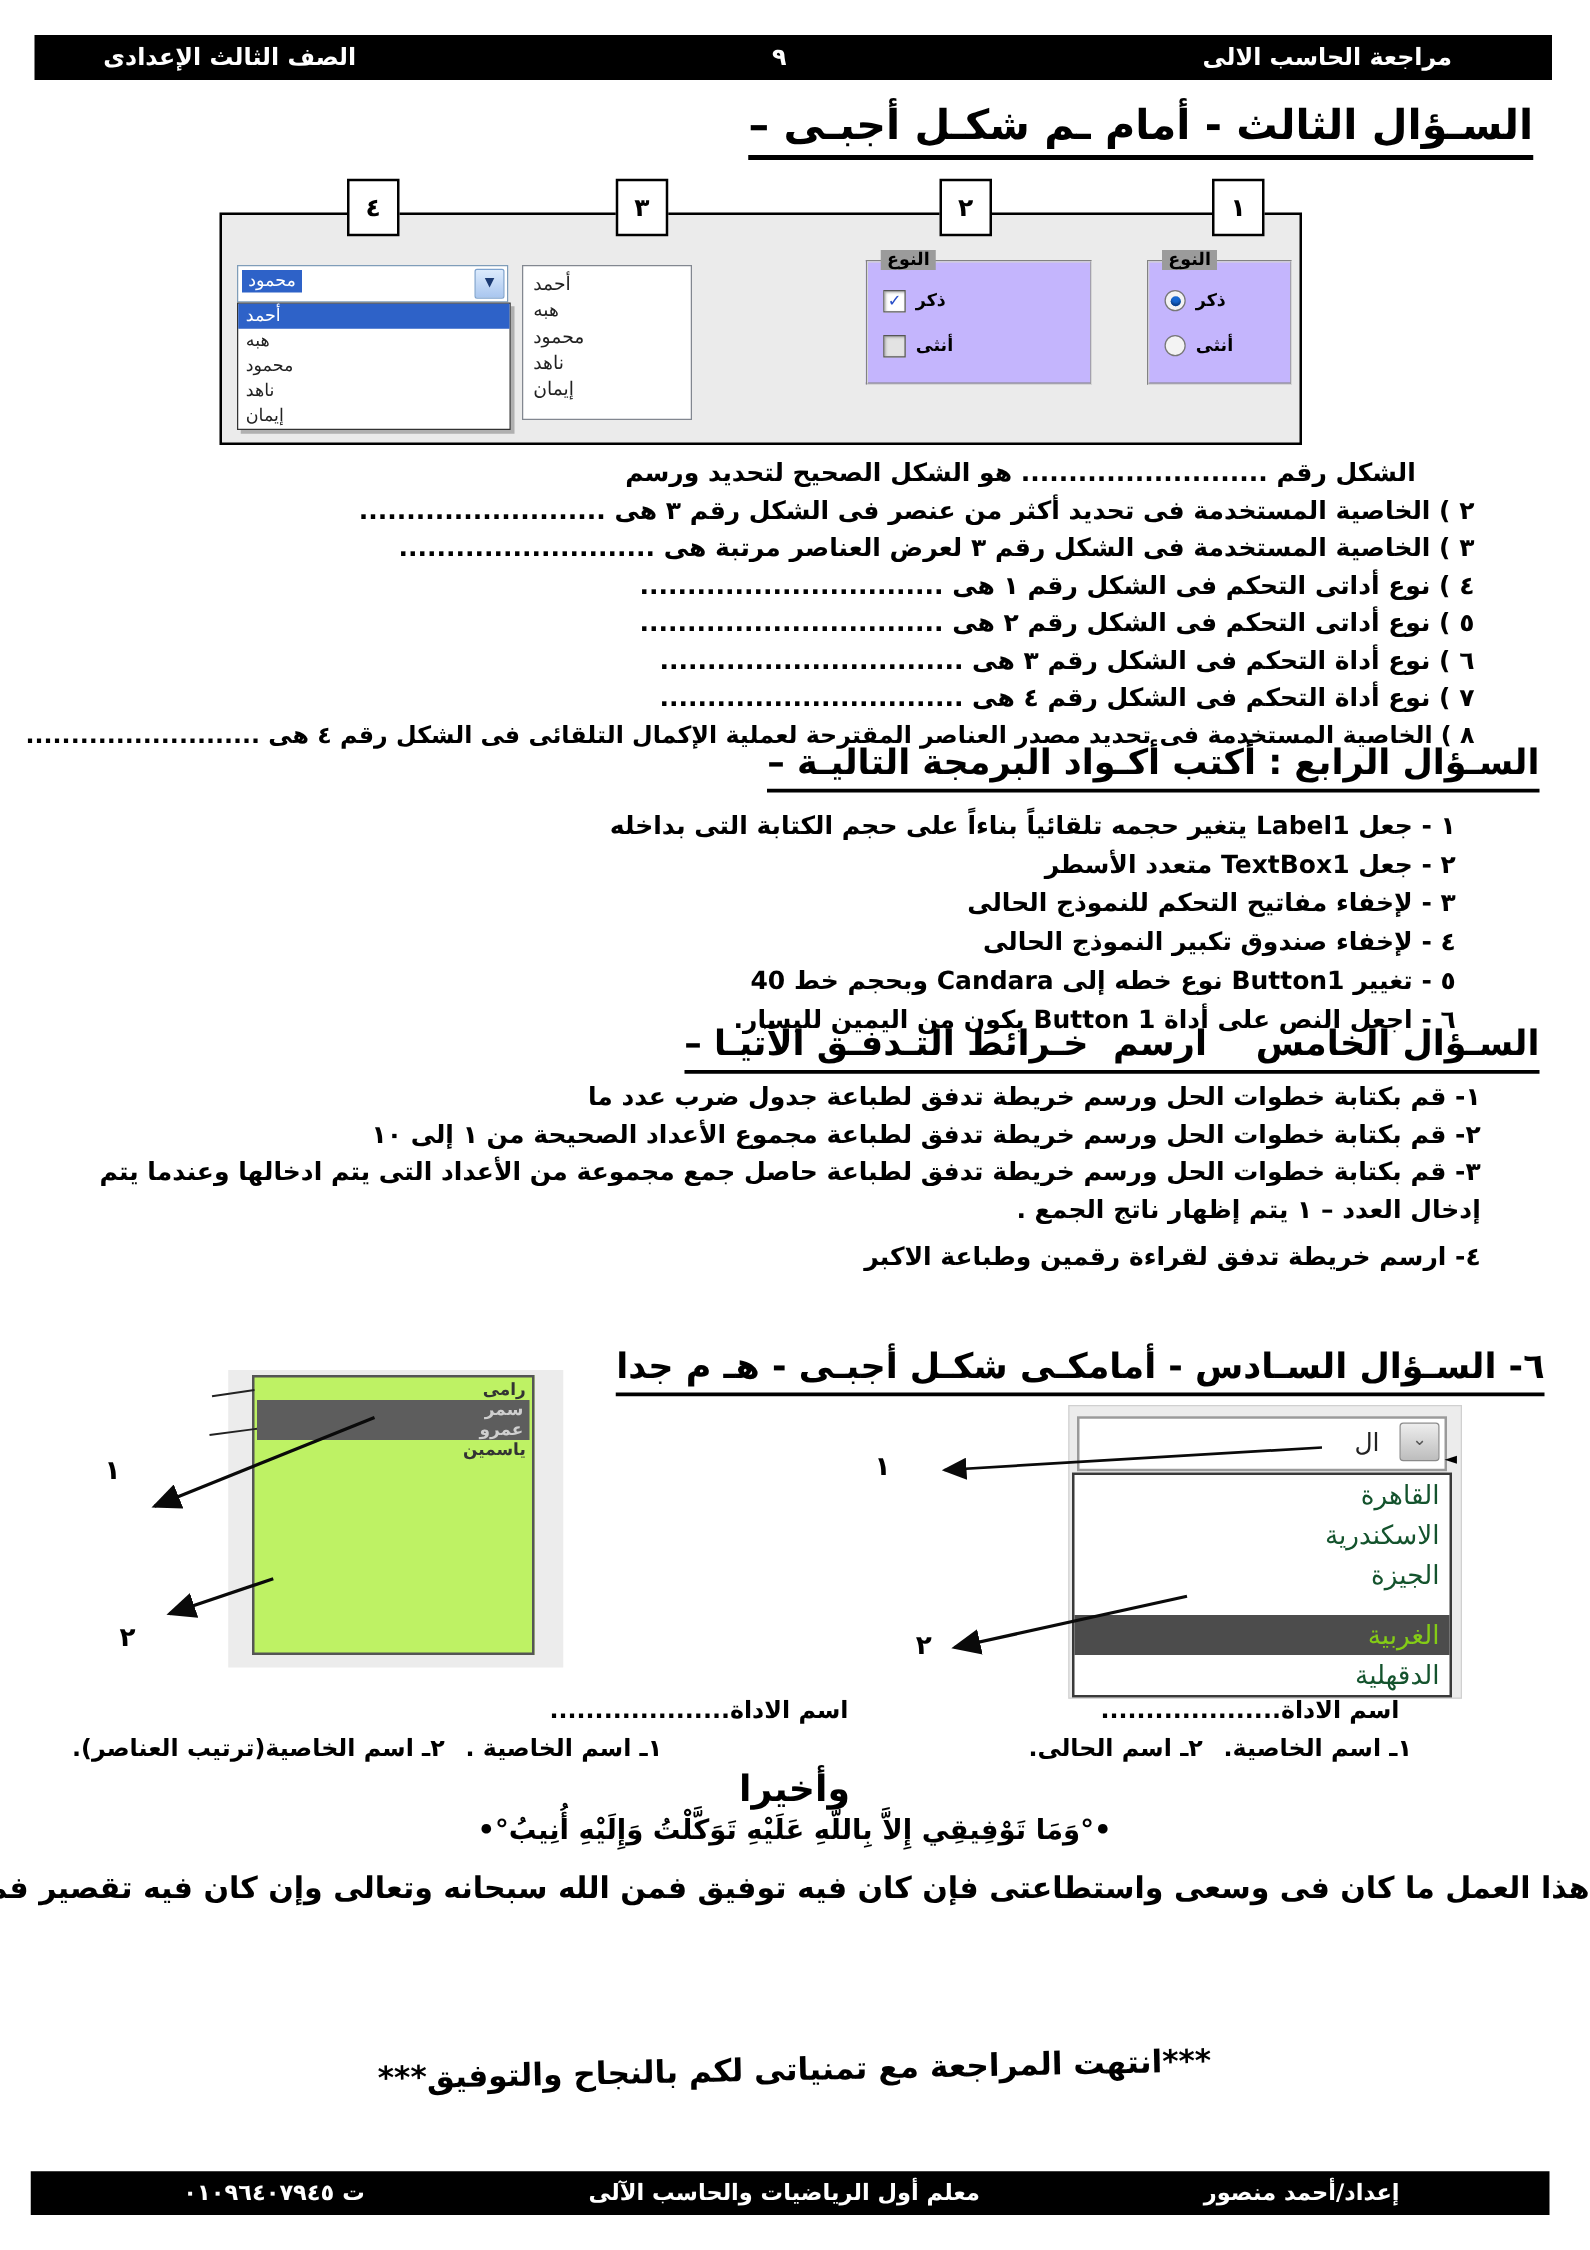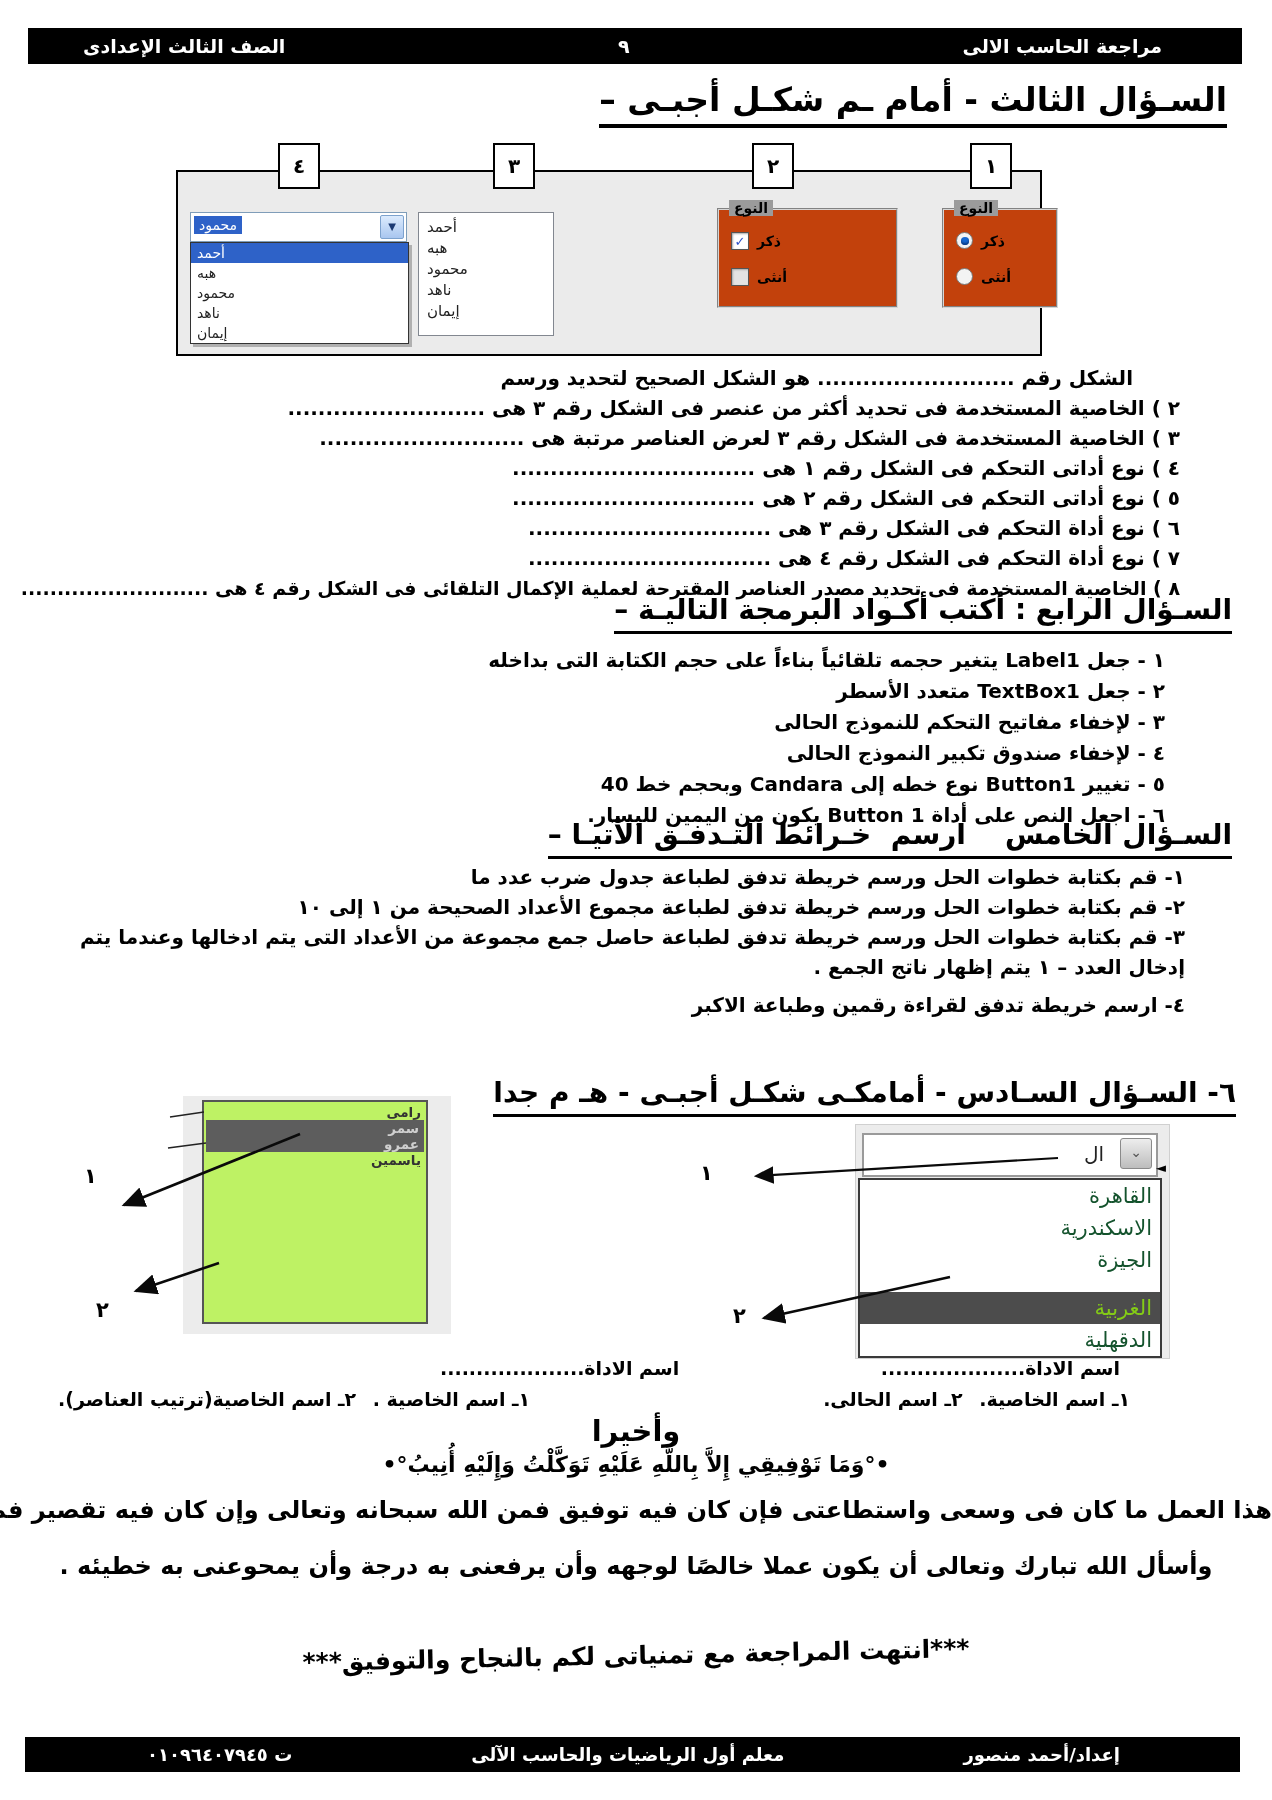--- a/index.html
+++ b/index.html
@@ -30,21 +30,21 @@
              background:linear-gradient(#dcebfd,#a9c6ef);color:#1b3a73;font-size:10px;text-align:center;line-height:22px;}
   .combo-list{position:absolute;left:190px;top:242px;width:217px;background:#fff;border:1px solid #333;
               box-shadow:3px 3px 0 #b0b0b0;direction:ltr;z-index:2;}
   .combo-list .row{height:20px;line-height:20px;font-size:14px;color:#222;padding-left:6px;text-align:left;}
   .combo-list .row.sel{background:#2e62c8;color:#fff;}
   
   .listbox3{position:absolute;left:418px;top:212px;width:134px;height:118px;background:#fff;
             border:1px solid #828790;direction:ltr;padding-top:4px;}
   .listbox3 .row{height:21px;line-height:21px;font-size:15px;color:#222;padding-left:8px;text-align:left;}
   
-  .gbox{position:absolute;background:#c2410c;border:2px groove #d6d6d6;margin-left:24px;}
+  .gbox{position:absolute;background:#c4b5fd;border:2px groove #d6d6d6;}
   .gb2{left:693px;top:208px;width:177px;height:96px;}
   .gb1{left:918px;top:208px;width:112px;height:96px;}
   .gb-cap{position:absolute;top:-10px;left:10px;background:#9b9b9b;padding:0 5px;font-size:14px;font-weight:bold;}
   .gb-row{position:absolute;left:12px;display:flex;align-items:center;gap:8px;direction:ltr;}
   .gb-row .lbl{font-size:14px;font-weight:bold;}
   .r1{top:22px}.r2{top:58px}
   .chk{width:16px;height:16px;background:#fff;border:1px solid #555;box-shadow:inset 1px 1px 2px #aaa;
        display:inline-flex;align-items:center;justify-content:center;font-size:13px;color:#2b50c8;font-weight:bold;}
   .chk.off{background:#e3e3e3;}
   .radio{width:15px;height:15px;border-radius:50%;background:#f3f3f3;border:1px solid #777;
@@ -235,21 +235,20 @@
     <span>٢ـ اسم الحالى.</span>
   </div>
   <div class="ann props-l">
     <span>١ـ اسم الخاصية .</span>
     <span>٢ـ اسم الخاصية(ترتيب العناصر).</span>
   </div>
 
   <div class="center finally">وأخيرا</div>
   <div class="center quote">•°وَمَا تَوْفِيقِي إِلاَّ بِاللَّهِ عَلَيْهِ تَوَكَّلْتُ وَإِلَيْهِ أُنِيبُ°•</div>
   <div class="center p1">هذا العمل ما كان فى وسعى واستطاعتى فإن كان فيه توفيق فمن الله سبحانه وتعالى وإن كان فيه تقصير فمنى</div>
-  <div class="center p2">وأسأل الله تبارك وتعالى أن يكون عملا خالصًا لوجهه وأن يرفعنى به درجة  وأن يمحوعنى به خطيئه .</div>
   <div class="center endline">***انتهت المراجعة مع تمنياتى لكم بالنجاح والتوفيق***</div>
 
   <div class="bar botbar">
     <span>إعداد/أحمد منصور</span>
     <span>معلم أول الرياضيات والحاسب الآلى</span>
     <span>ت ٠١٠٩٦٤٠٧٩٤٥</span>
   </div>
 
 </div>
 

